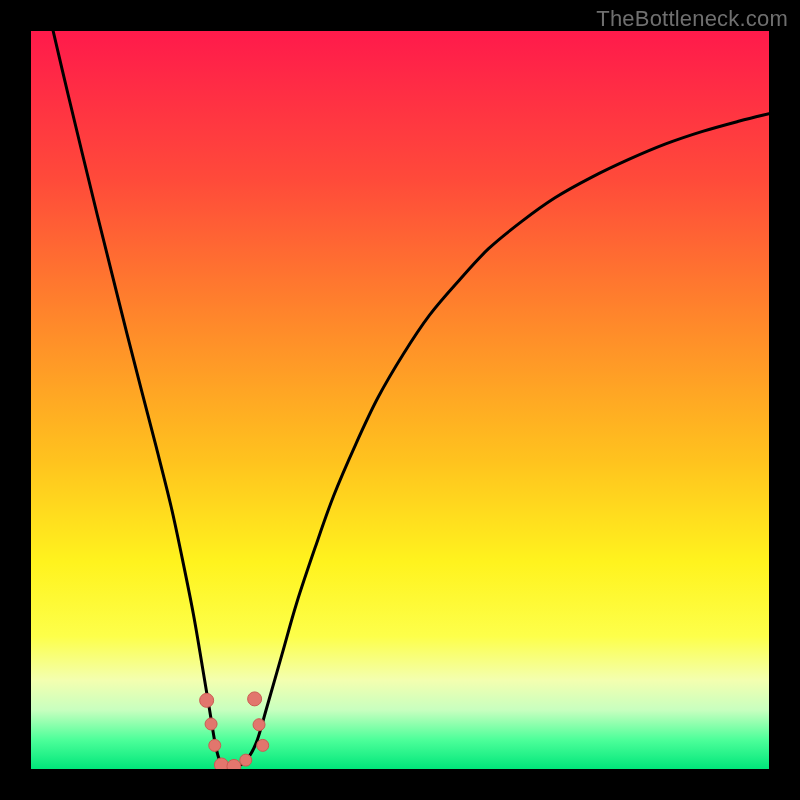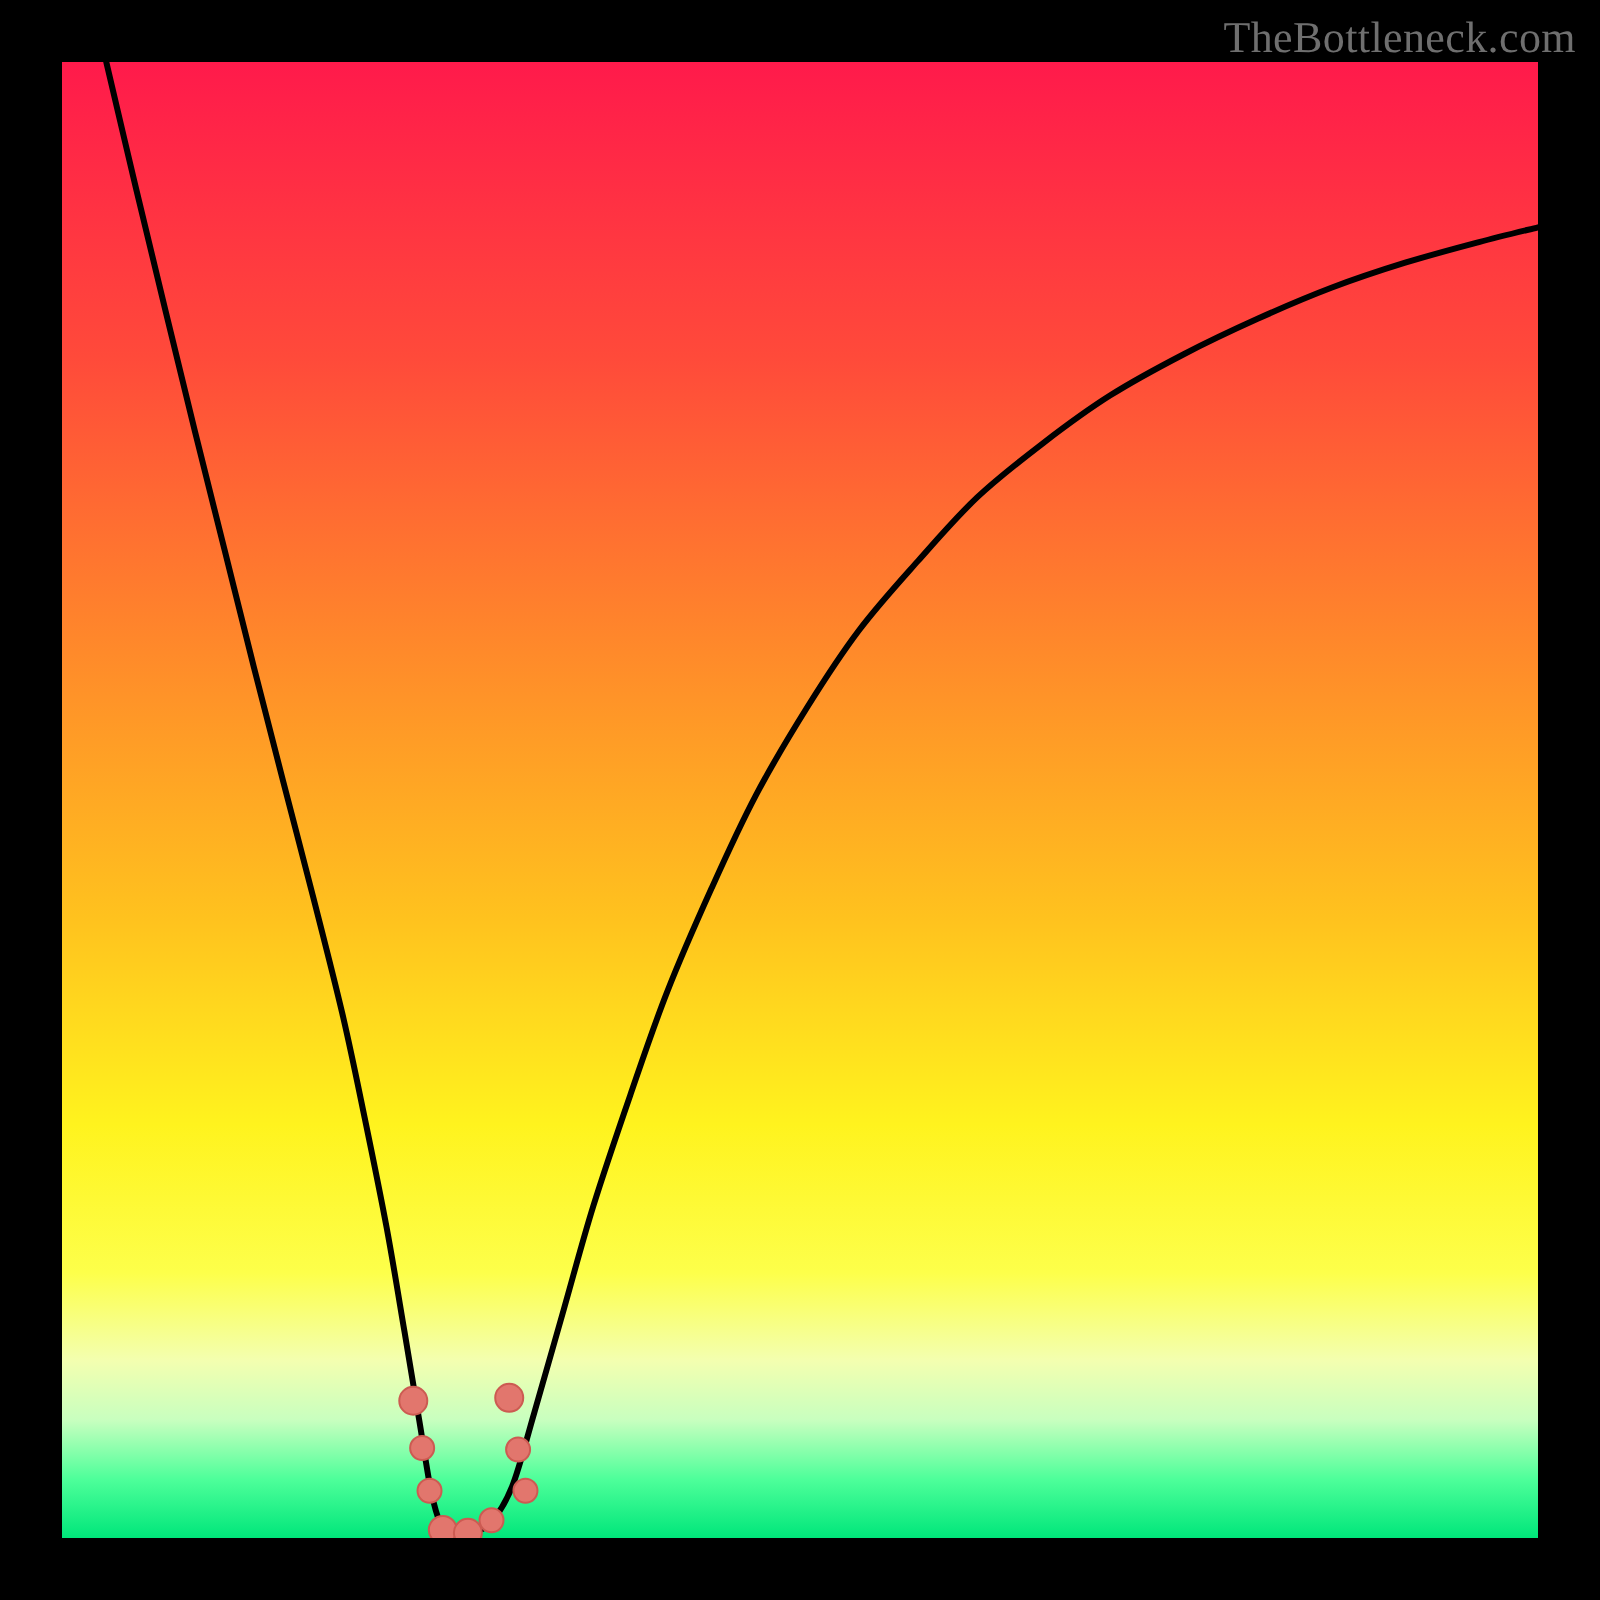--- a/index.html
+++ b/index.html
@@ -27,21 +27,21 @@
     height: 738px;
   }
   .watermark {
     position: absolute;
     top: 6px;
     right: 12px;
     font-size: 22px;
     color: #6f6f6f;
     font-weight: 500;
     letter-spacing: 0.2px;
-    font-family: Liberation Serif, serif;
+    font-family: Liberation Sans, sans-serif;
   }
   svg {
     display: block;
   }
 </style>
 </head>
 <body>
 
 <div class="frame">
   <div class="plot">

